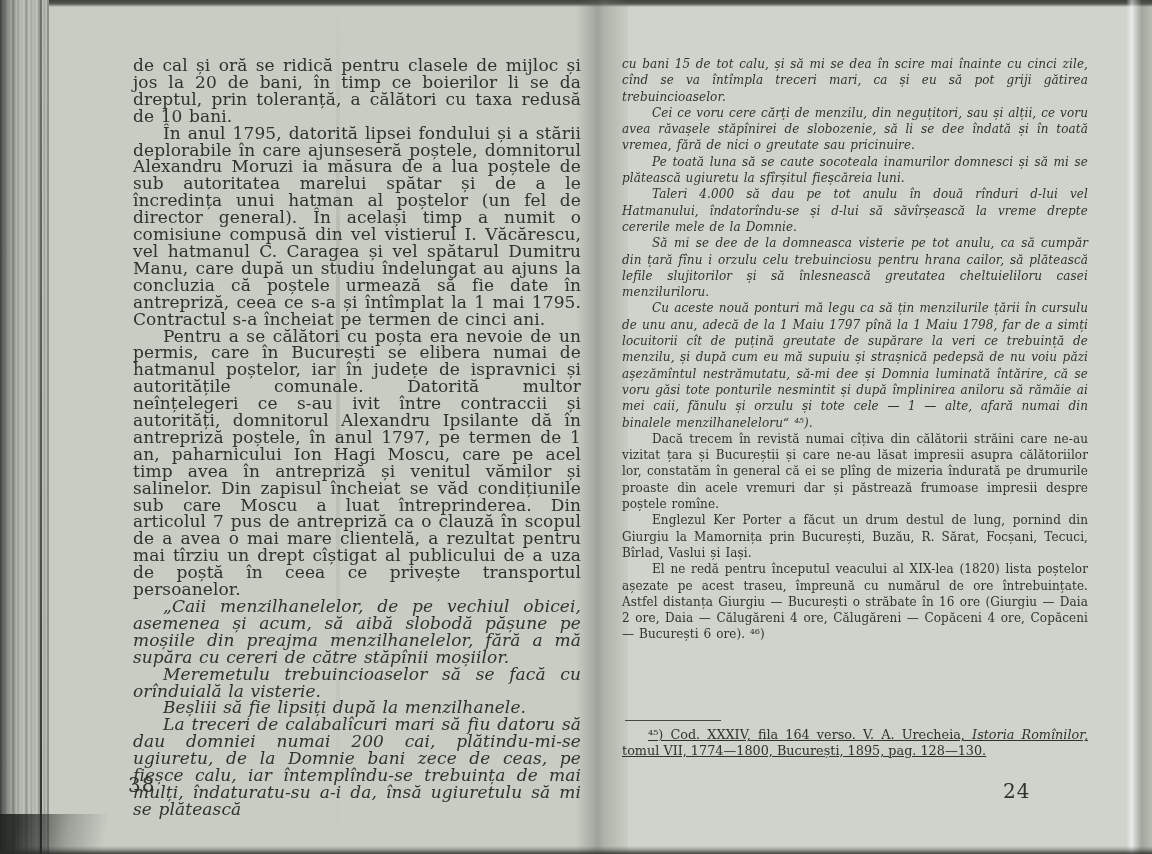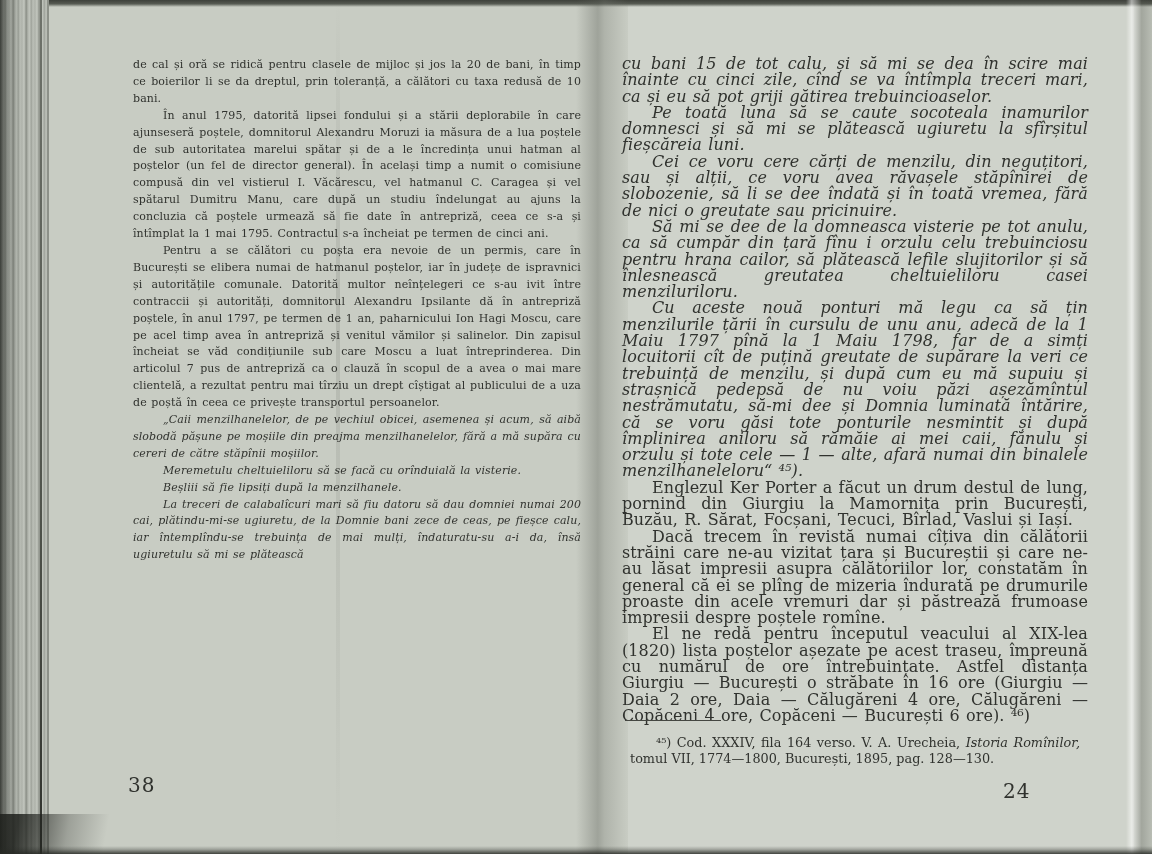--- a/index.html
+++ b/index.html
@@ -64,39 +64,39 @@
       rgba(0,0,0,0) 0%, rgba(255,255,255,.55) 22%,
       rgba(74,78,70,.30) 60%, rgba(74,78,70,.12) 100%);
   }
 
   .page-text {
     position:absolute;
     text-align:justify;
     letter-spacing:.1px;
     word-spacing:1px;
   }
-  .page-text.left  { left:133px; top:57px;  width:448px; font-size:11px; line-height:16.9px; }
-  .page-text.right { left:622px; top:56px;  width:466px; font-size:16px; line-height:16.3px; }
+  .page-text.left  { left:133px; top:57px;  width:448px; font-size:17px; line-height:16.9px; }
+  .page-text.right { left:622px; top:56px;  width:466px; font-size:12px; line-height:16.3px; }
   p.para { margin:0; text-indent:30px; }
   p.para.noindent { text-indent:0; }
   p.para.italic { font-style:italic; }
 
   .pagenum { position:absolute; font-size:20px; letter-spacing:1px; }
   .pagenum.left  { left:128px;  top:773px; }
   .pagenum.right { left:1003px; top:779px; }
 
   .footnote-rule {
     position:absolute; left:625px; top:720px; width:96px; height:0;
     border-top:1.6px solid #454742;
   }
   .footnotes {
     position:absolute; left:622px; top:727px; width:466px;
     font-size:12.8px; line-height:15.6px; text-align:justify;
   }
-  .footnotes p { margin:8px; text-indent:26px; }
+  .footnotes p { margin:0; text-indent:26px;text-decoration:underline; }
   .footnotes .it { font-style:italic; }
 </style>
 </head>
 <body>
 
 <div class="scan">
   <div class="right-page-tint"></div>
   <div class="top-edge"></div>
   <div class="book-edge"></div>
   <div class="book-edge-line"></div>
@@ -104,34 +104,35 @@
   <div class="crease"></div>
   <div class="right-edge"></div>
   <div class="corner-shadow"></div>
   <div class="bottom-edge"></div>
 
   <div class="page-text left" id="left-paras">
       <p class="para noindent">de cal și oră se ridică pentru clasele de mijloc și jos la 20 de bani, în timp ce boierilor li se da dreptul, prin toleranță, a călători cu taxa redusă de 10 bani.</p>
       <p class="para">În anul 1795, datorită lipsei fondului și a stării deplorabile în care ajunseseră poștele, domnitorul Alexandru Moruzi ia măsura de a lua poștele de sub autoritatea marelui spătar și de a le încredința unui hatman al poștelor (un fel de director general). În același timp a numit o comisiune compusă din vel vistierul I. Văcărescu, vel hatmanul C. Caragea și vel spătarul Dumitru Manu, care după un studiu îndelungat au ajuns la concluzia că poștele urmează să fie date în antrepriză, ceea ce s-a și întîmplat la 1 mai 1795. Contractul s-a încheiat pe termen de cinci ani.</p>
       <p class="para">Pentru a se călători cu poșta era nevoie de un permis, care în București se elibera numai de hatmanul poștelor, iar în județe de ispravnici și autoritățile comunale. Datorită multor neînțelegeri ce s-au ivit între contraccii și autorități, domnitorul Alexandru Ipsilante dă în antrepriză poștele, în anul 1797, pe termen de 1 an, paharnicului Ion Hagi Moscu, care pe acel timp avea în antrepriză și venitul vămilor și salinelor. Din zapisul încheiat se văd condițiunile sub care Moscu a luat întreprinderea. Din articolul 7 pus de antrepriză ca o clauză în scopul de a avea o mai mare clientelă, a rezultat pentru mai tîrziu un drept cîștigat al publicului de a uza de poștă în ceea ce privește transportul persoanelor.</p>
       <p class="para italic">„Caii menzilhanelelor, de pe vechiul obicei, asemenea și acum, să aibă slobodă pășune pe moșiile din preajma menzilhanelelor, fără a mă supăra cu cereri de către stăpînii moșiilor.</p>
-      <p class="para italic">Meremetulu cheltuieliloru să se facă cu orînduială la visterie.</p>
+      <p class="para italic">Meremetulu trebuincioaselor să se facă cu orînduială la visterie.</p>
       <p class="para italic">Beșliii să fie lipsiți după la menzilhanele.</p>
       <p class="para italic">La treceri de calabalîcuri mari să fiu datoru să dau domniei numai 200 cai, plătindu-mi-se ugiuretu, de la Domnie bani zece de ceas, pe fieșce calu, iar întemplîndu-se trebuința de mai mulți, îndaturatu-su a-i da, însă ugiuretulu să mi se plătească</p>
     </div>
   <div class="pagenum left">38</div>
 
   <div class="page-text right" id="right-paras">
       <p class="para italic noindent">cu bani 15 de tot calu, și să mi se dea în scire mai înainte cu cinci zile, cînd se va întîmpla treceri mari, ca și eu să pot griji gătirea trebuincioaselor.</p>
+      <p class="para italic">Cei ce voru cere cărți de menzilu, din neguțitori, sau și alții, ce voru avea răvașele stăpînirei de slobozenie, să li se dee îndată și în toată vremea, fără de nici o greutate sau pricinuire.</p>
       <p class="para italic">Pe toată luna să se caute socoteala inamurilor domnesci și să mi se plătească ugiuretu la sfîrșitul fieșcăreia luni.</p>
-      <p class="para italic">Cei ce voru cere cărți de menzilu, din neguțitori, sau și alții, ce voru avea răvașele stăpînirei de slobozenie, să li se dee îndată și în toată vremea, fără de nici o greutate sau pricinuire.</p>
+      <p class="para italic">Taleri 4.000 să dau pe tot anulu în două rînduri d-lui vel Hatmanului, îndatorîndu-se și d-lui să săvîrșească la vreme drepte cererile mele de la Domnie.</p>
       <p class="para italic">Să mi se dee de la domneasca visterie pe tot anulu, ca să cumpăr din țară fînu i orzulu celu trebuinciosu pentru hrana cailor, să plătească lefile slujitorilor și să înlesnească greutatea cheltuieliloru casei menziluriloru.</p>
       <p class="para italic">Cu aceste nouă ponturi mă legu ca să țin menzilurile țării în cursulu de unu anu, adecă de la 1 Maiu 1797 pînă la 1 Maiu 1798, far de a simți locuitorii cît de puțină greutate de supărare la veri ce trebuință de menzilu, și după cum eu mă supuiu și strașnică pedepsă de nu voiu păzi așezămîntul nestrămutatu, să-mi dee și Domnia luminată întărire, că se voru găsi tote ponturile nesmintit și după împlinirea aniloru să rămăie ai mei caii, fănulu și orzulu și tote cele — 1 — alte, afară numai din binalele menzilhaneleloru“ ⁴⁵).</p>
+      <p class="para">Dacă trecem în revistă numai cîțiva din călătorii străini care ne-au vizitat țara și Bucureștii și care ne-au lăsat impresii asupra călătoriilor lor, constatăm în general că ei se plîng de mizeria îndurată pe drumurile proaste din acele vremuri dar și păstrează frumoase impresii despre poștele romîne.</p>
       <p class="para">Englezul Ker Porter a făcut un drum destul de lung, pornind din Giurgiu la Mamornița prin București, Buzău, R. Sărat, Focșani, Tecuci, Bîrlad, Vaslui și Iași.</p>
-      <p class="para">Dacă trecem în revistă numai cîțiva din călătorii străini care ne-au vizitat țara și Bucureștii și care ne-au lăsat impresii asupra călătoriilor lor, constatăm în general că ei se plîng de mizeria îndurată pe drumurile proaste din acele vremuri dar și păstrează frumoase impresii despre poștele romîne.</p>
       <p class="para">El ne redă pentru începutul veacului al XIX-lea (1820) lista poștelor așezate pe acest traseu, împreună cu numărul de ore întrebuințate. Astfel distanța Giurgiu — București o străbate în 16 ore (Giurgiu — Daia 2 ore, Daia — Călugăreni 4 ore, Călugăreni — Copăceni 4 ore, Copăceni — București 6 ore). ⁴⁶)</p>
     </div>
   <div class="footnote-rule"></div>
   <div class="footnotes" id="footnotes">
       <p><span>⁴⁵) Cod. XXXIV, fila 164 verso. V. A. Urecheia, </span><span class="it">Istoria Romînilor,</span><span> tomul VII, 1774—1800, București, 1895, pag. 128—130.</span></p>
     </div>
   <div class="pagenum right">24</div>
 </div>
 
 </body></html>

